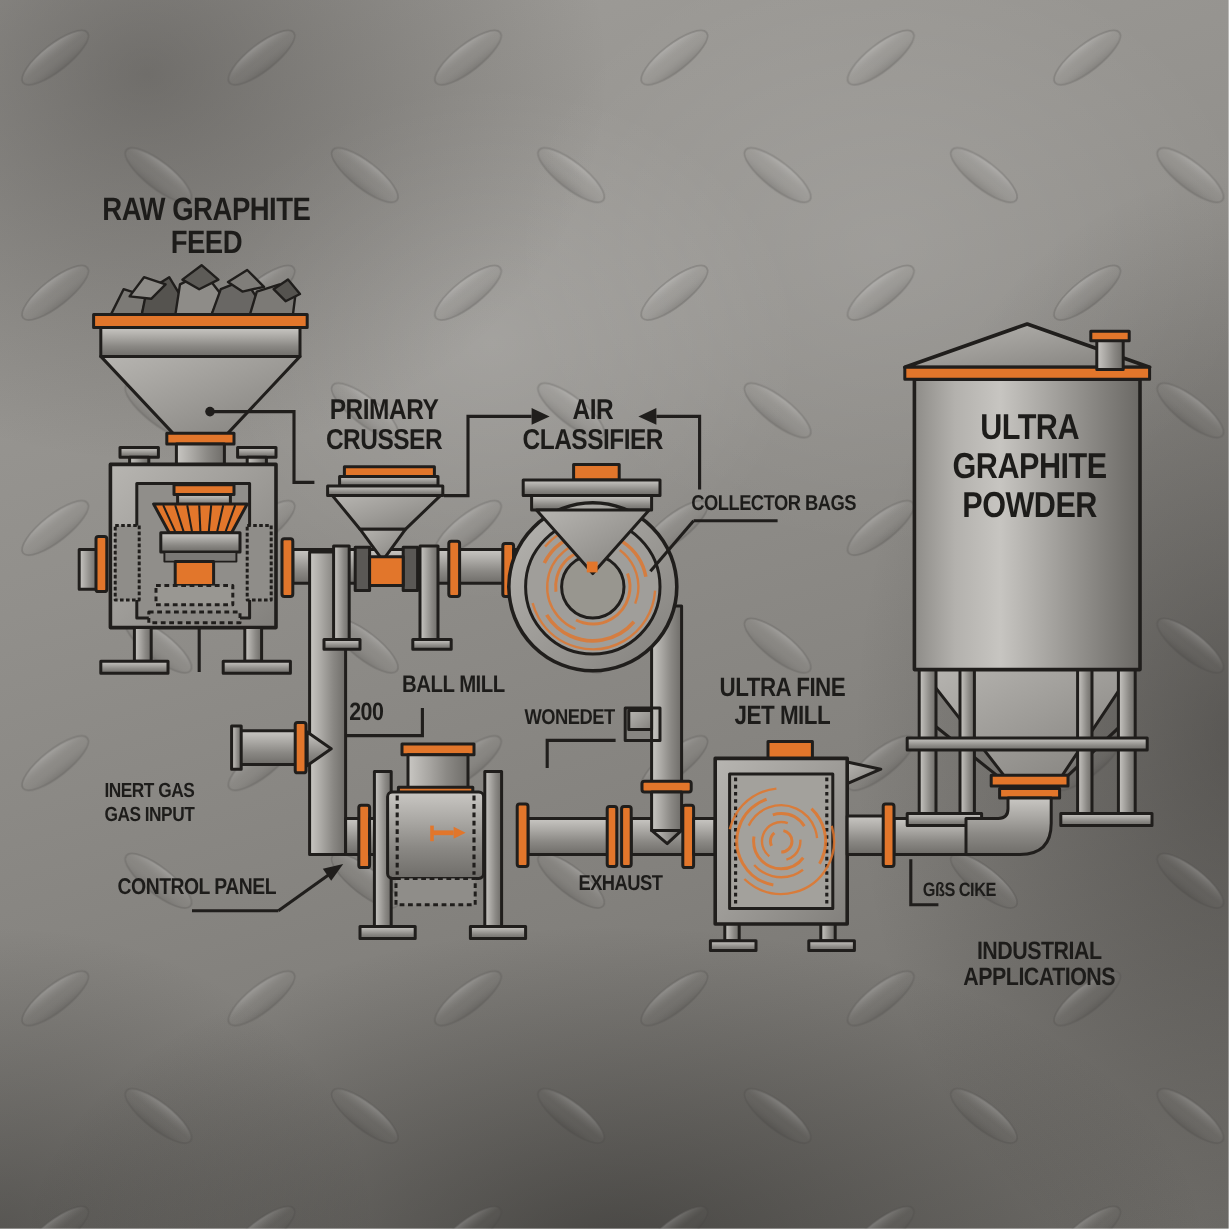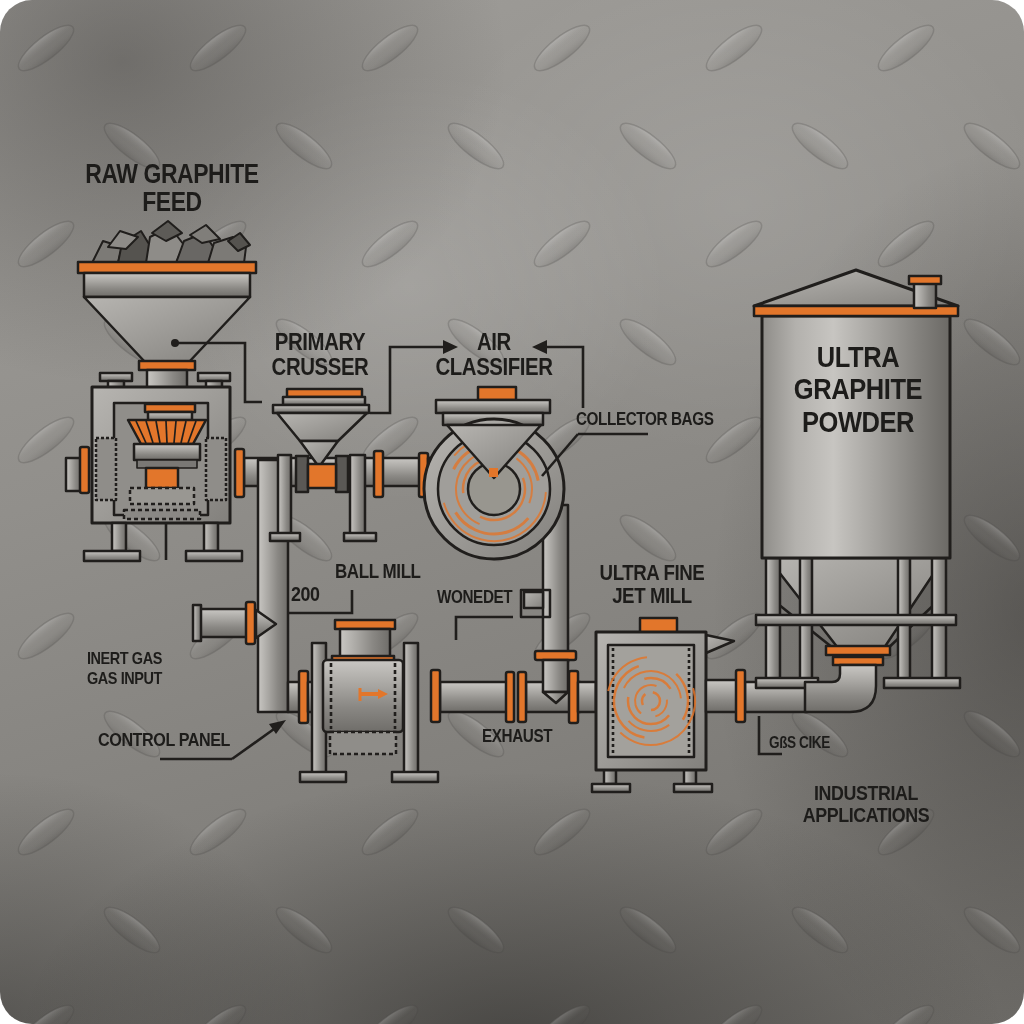--- a/index.html
+++ b/index.html
@@ -5,21 +5,20 @@
   html,body{margin:0;padding:0;}
   #stage{position:relative;width:1024px;height:1024px;overflow:hidden;
     background:
       radial-gradient(ellipse 620px 520px at 12% 6%, rgba(38,36,34,.38), transparent 62%),
       radial-gradient(ellipse 760px 420px at 50% 102%, rgba(26,25,23,.5), transparent 65%),
       radial-gradient(ellipse 520px 760px at 101% 60%, rgba(33,31,29,.42), transparent 62%),
       radial-gradient(ellipse 520px 420px at 0% 100%, rgba(26,25,23,.38), transparent 60%),
       radial-gradient(ellipse 430px 360px at 40% 28%, rgba(255,255,255,.15), transparent 60%),
       radial-gradient(ellipse 520px 420px at 72% 20%, rgba(255,255,255,.11), transparent 60%),
       linear-gradient(162deg,#a09e9a 0%,#918f8b 38%,#82807c 68%,#6f6d69 100%);
-    border-radius: 32px;
   }
   svg{position:absolute;left:0;top:0;z-index:1;}
   .s{stroke:var(--outline,#201e1c);stroke-width:2.5;stroke-linejoin:round;}
   .s3{stroke:var(--outline,#201e1c);stroke-width:3;stroke-linejoin:round;}
   .s1{stroke:var(--outline,#201e1c);stroke-width:1.6;stroke-linejoin:round;}
   .ln{stroke:var(--outline,#201e1c);stroke-width:2.6;fill:none;}
   .org{fill:var(--accent,#E2762B);}
   .lbl{position:absolute;z-index:5;font-family:"Liberation Sans",sans-serif;font-weight:bold;
        color:var(--label,#1d1c1a);white-space:pre-line;line-height:1.05;letter-spacing:-0.5px;}
   .c{text-align:center;transform:scaleX(.85);transform-origin:center top;}

